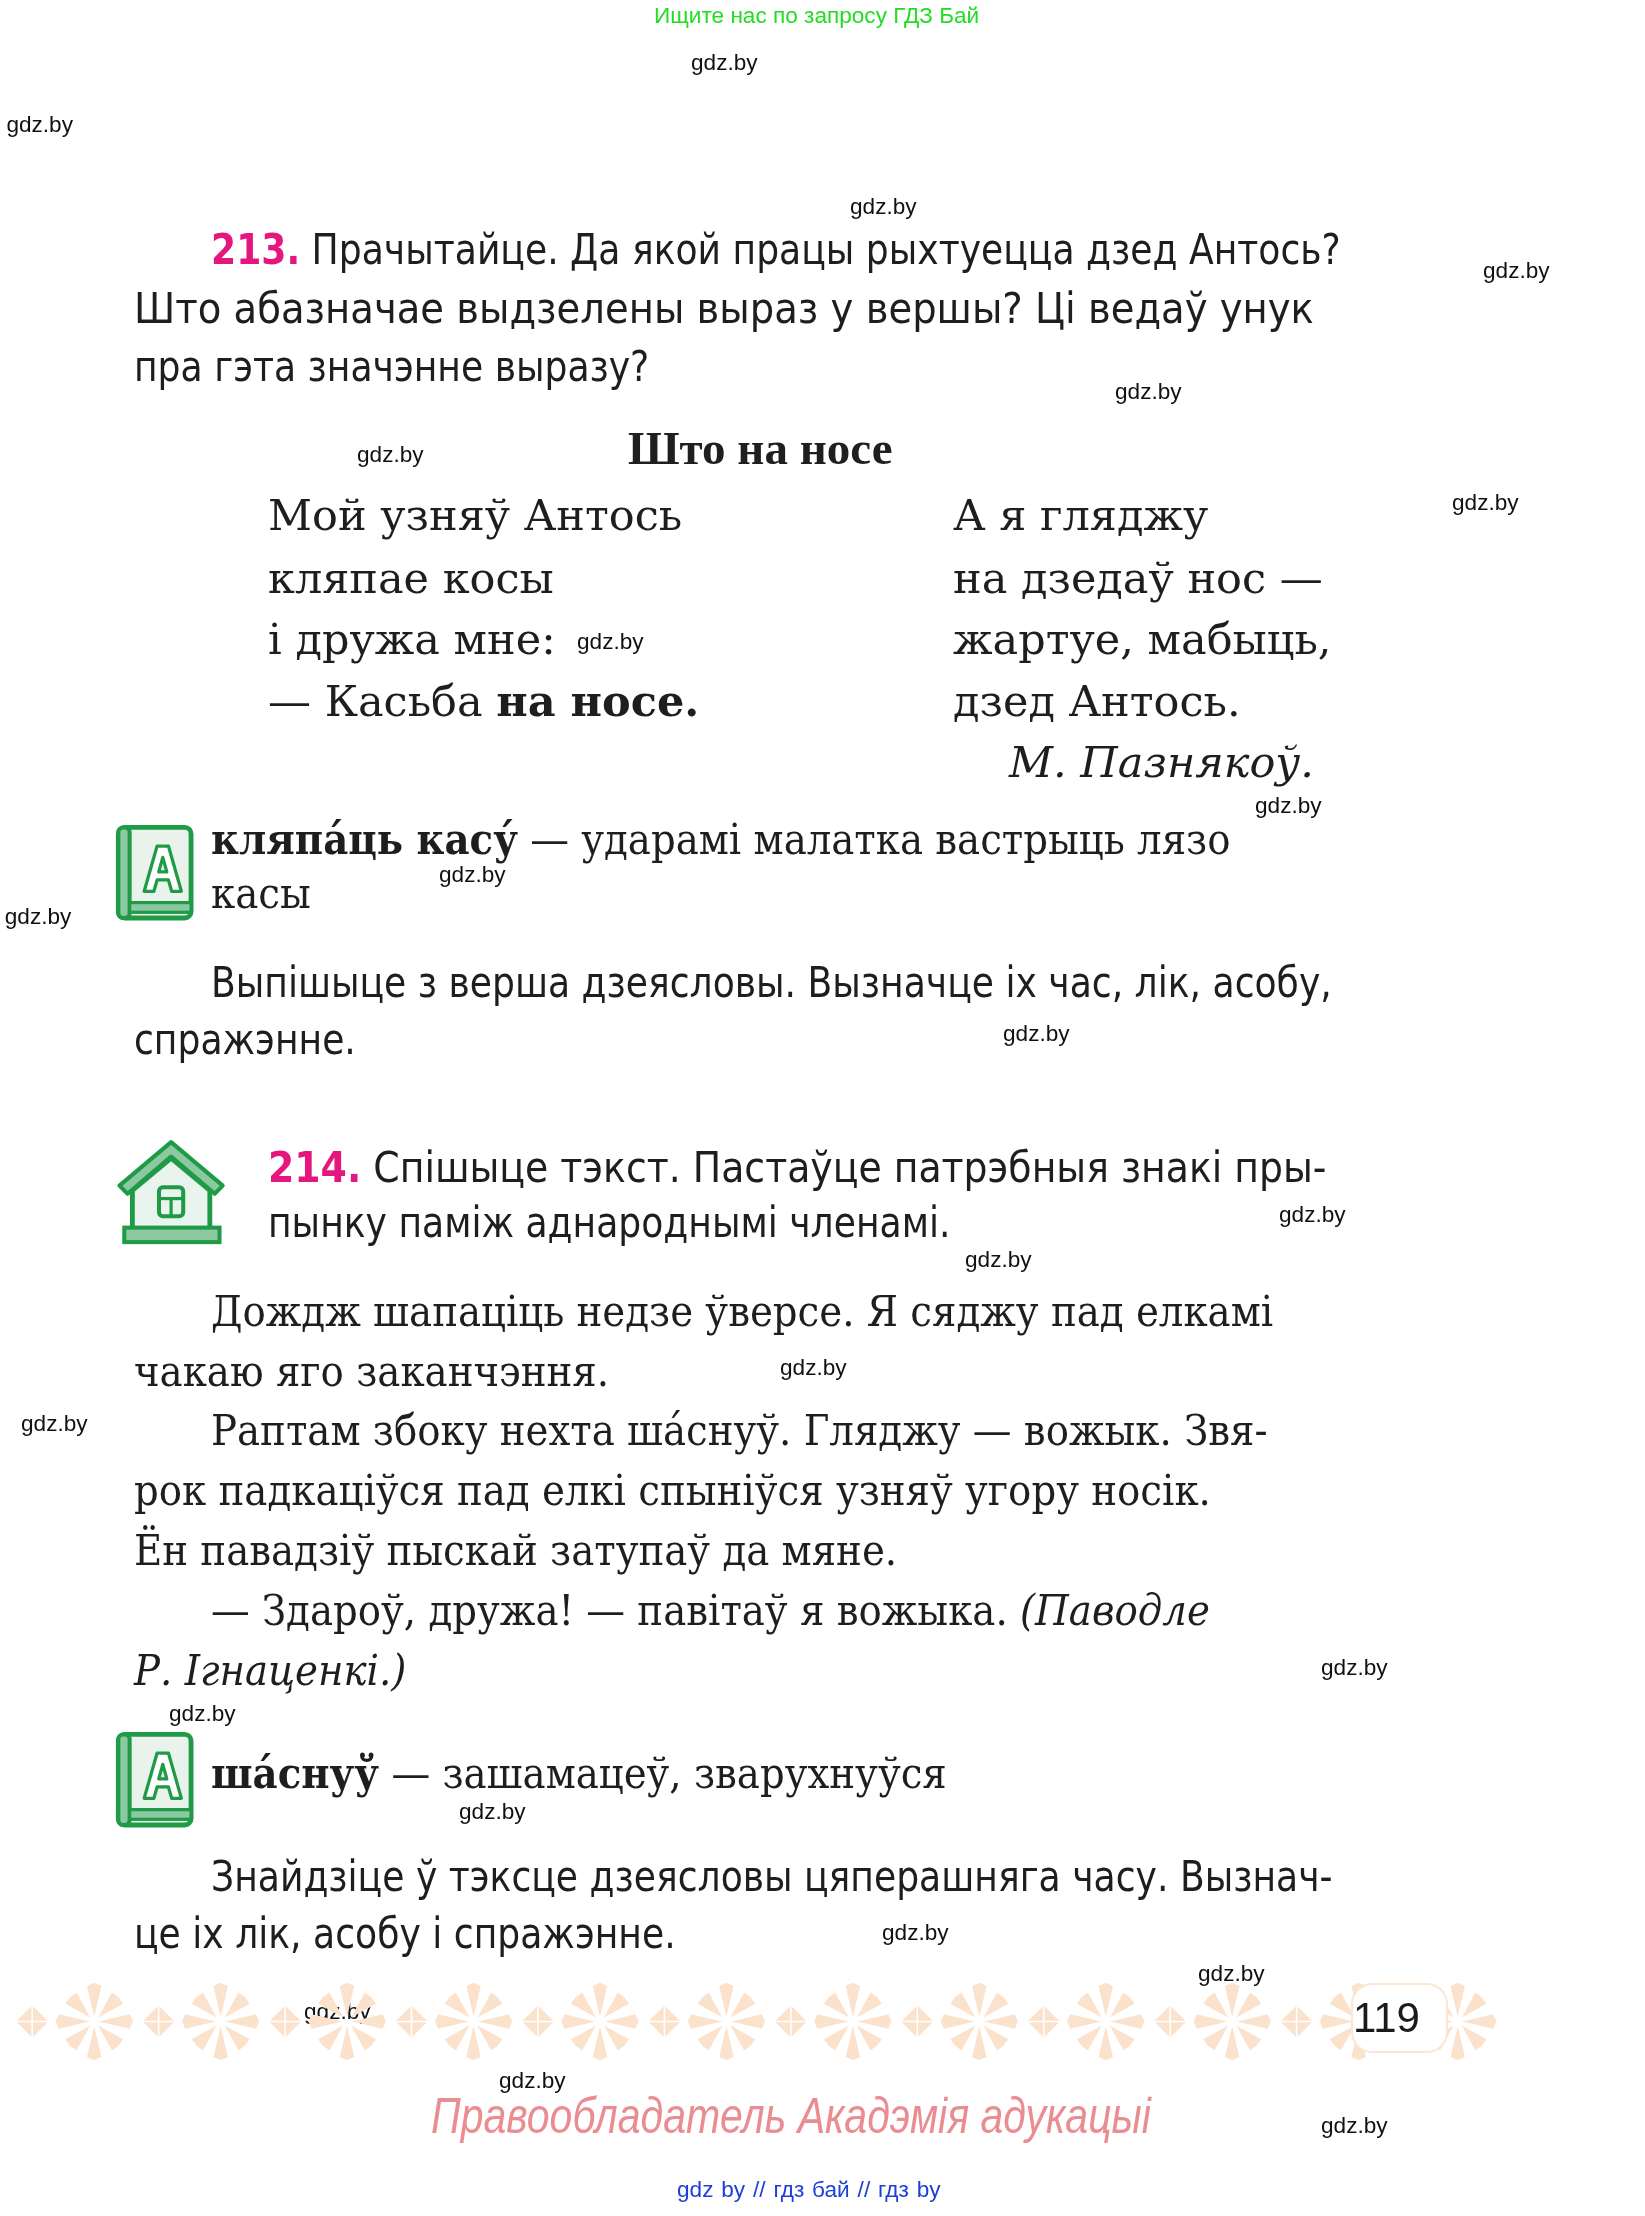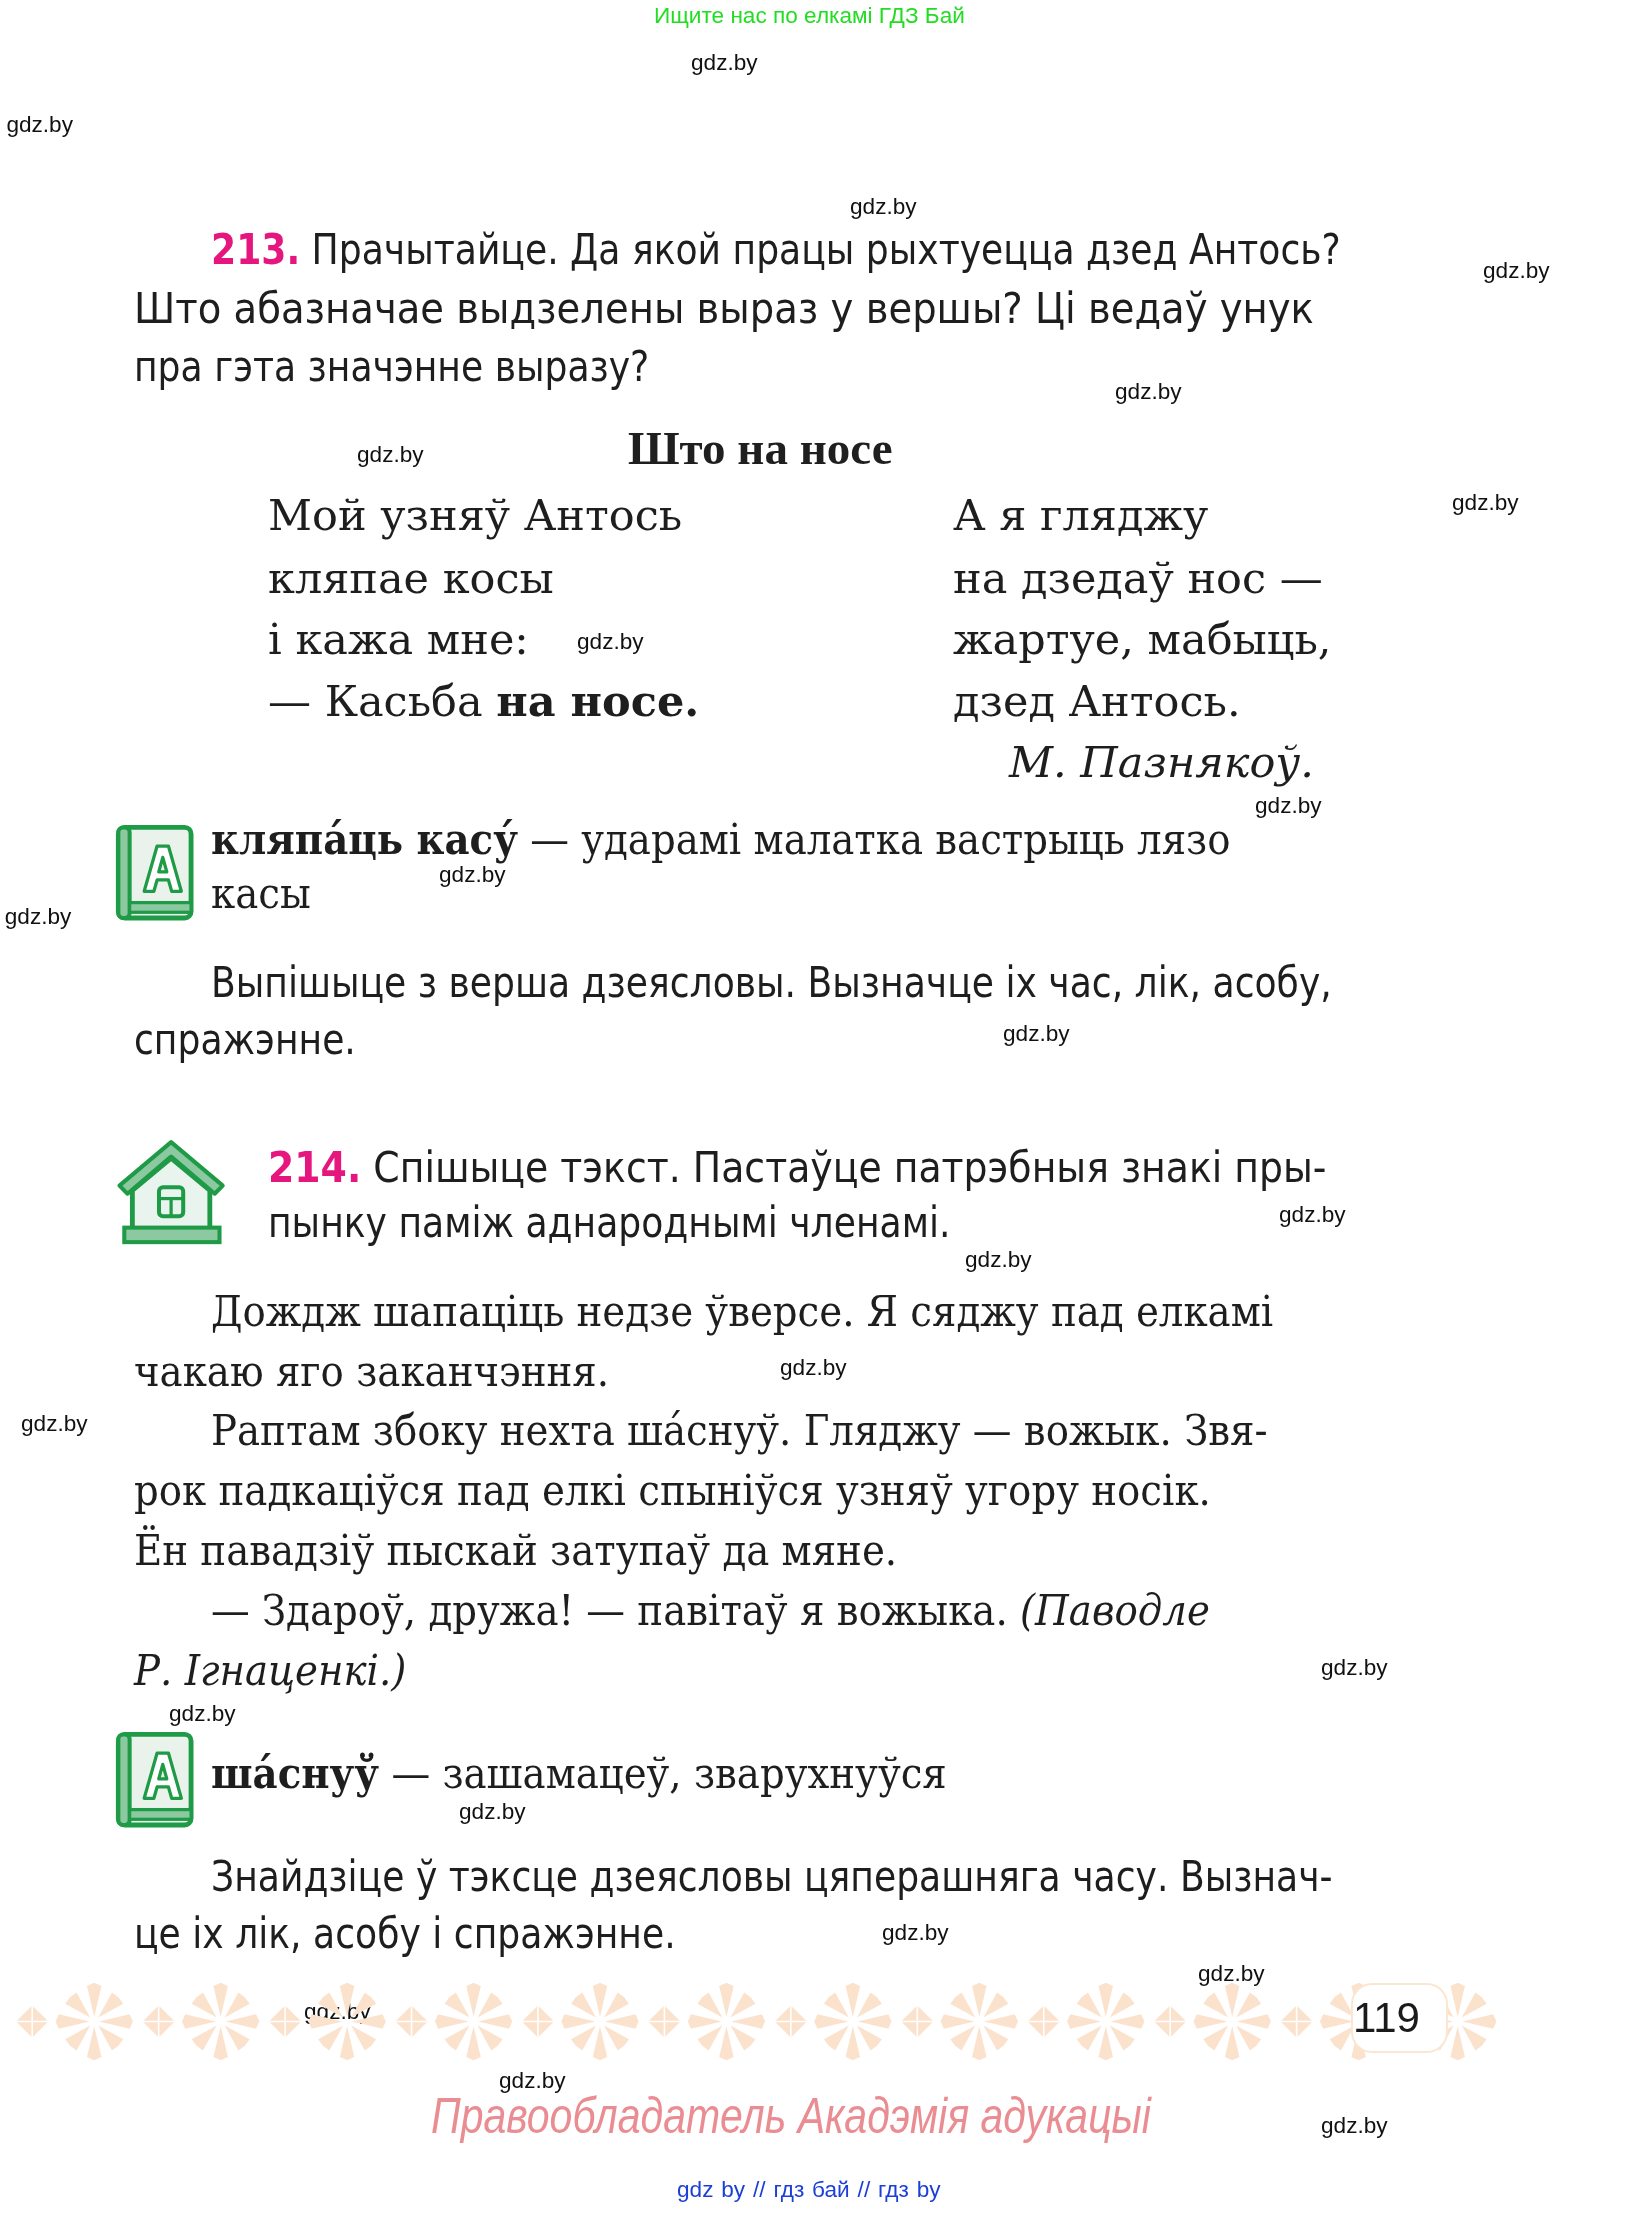--- a/index.html
+++ b/index.html
@@ -17,21 +17,21 @@
   .def-line { font-family: "DejaVu Serif", serif; font-size: 43px; line-height: 1; color: #1e1e1e; transform-origin: left top; transform: scaleX(0.9); }
   .ornament { position: absolute; left: 0; top: 1981px; width: 1506px; height: 81px; }
   .page-num-box { position: absolute; left: 1351px; top: 1983px; width: 93px; height: 66px; background: #fff; border: 2.4px solid #fbe6d2; border-radius: 21px; display: flex; align-items: center; justify-content: flex-start; }
   .page-num { font-family: "Liberation Sans", sans-serif; font-size: 42px; color: #1a1a1a; }
   .rights { font-family: "Liberation Sans", sans-serif; font-style: italic; font-size: 50px; color: #ea8d92; transform-origin: left top; transform: scaleX(0.82); line-height: 1; }
   .footer-link { font-family: "Liberation Sans", sans-serif; font-size: 22.6px; color: #1c3fd6; line-height: 1; }
 </style>
 </head>
 <body>
 
-<div class="abs top-banner" style="left:654px; top:4.8px;">Ищите нас по елкамі ГДЗ Бай</div>
+<div class="abs top-banner" style="left:654px; top:4.8px;">Ищите нас по запросу ГДЗ Бай</div>
 
 <div class="abs wm" style="left:691px; top:52px;">gdz.by</div>
 <div class="abs wm" style="left:6.4px; top:114px;">gdz.by</div>
 <div class="abs wm" style="left:850px; top:196px;">gdz.by</div>
 <div class="abs wm" style="left:1483px; top:260px;">gdz.by</div>
 <div class="abs wm" style="left:1115px; top:381px;">gdz.by</div>
 <div class="abs wm" style="left:357px; top:444px;">gdz.by</div>
 <div class="abs wm" style="left:1452px; top:492px;">gdz.by</div>
 <div class="abs wm" style="left:577px; top:631px;">gdz.by</div>
 <div class="abs wm" style="left:1255px; top:795px;">gdz.by</div>
@@ -55,21 +55,21 @@
   <span class="task-num">213.</span>
   <span>Прачытайце. Да якой працы рыхтуецца дзед Антось?</span>
 </div>
 <div class="abs task-line" style="left:134px; top:288px; transform: scaleX(0.918);">Што абазначае выдзелены выраз у вершы? Ці ведаў унук</div>
 <div class="abs task-line" style="left:134px; top:346px;">пра гэта значэнне выразу?</div>
 
 <div class="abs poem-title" style="left:628px; top:425px;">Што на носе</div>
 
 <div class="abs poem-line" style="left:268px; top:494px;">Мой узняў Антось</div>
 <div class="abs poem-line" style="left:268px; top:557px;">кляпае косы</div>
-<div class="abs poem-line" style="left:268px; top:618px;">і кажа мне:</div>
+<div class="abs poem-line" style="left:268px; top:618px;">і дружа мне:</div>
 <div class="abs poem-line" style="left:268px; top:680px;">
   <span>— Касьба </span><span class="bold">на носе.</span>
 </div>
 
 <div class="abs poem-line" style="left:953px; top:494px;">А я гляджу</div>
 <div class="abs poem-line" style="left:953px; top:557px;">на дзедаў нос —</div>
 <div class="abs poem-line" style="left:953px; top:618px;">жартуе, мабыць,</div>
 <div class="abs poem-line" style="left:953px; top:680px;">дзед Антось.</div>
 <div class="abs poem-line ital" style="left:1009px; top:741px;">М. Пазнякоў.</div>
 

